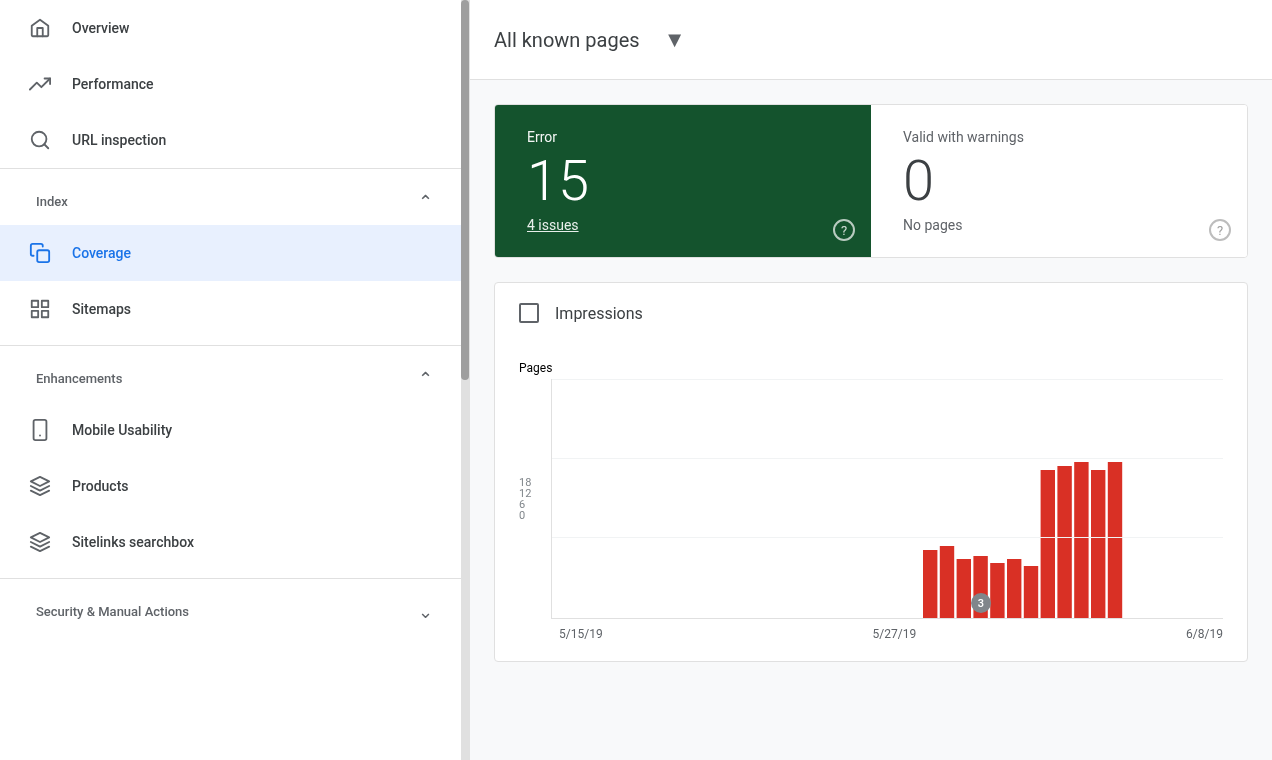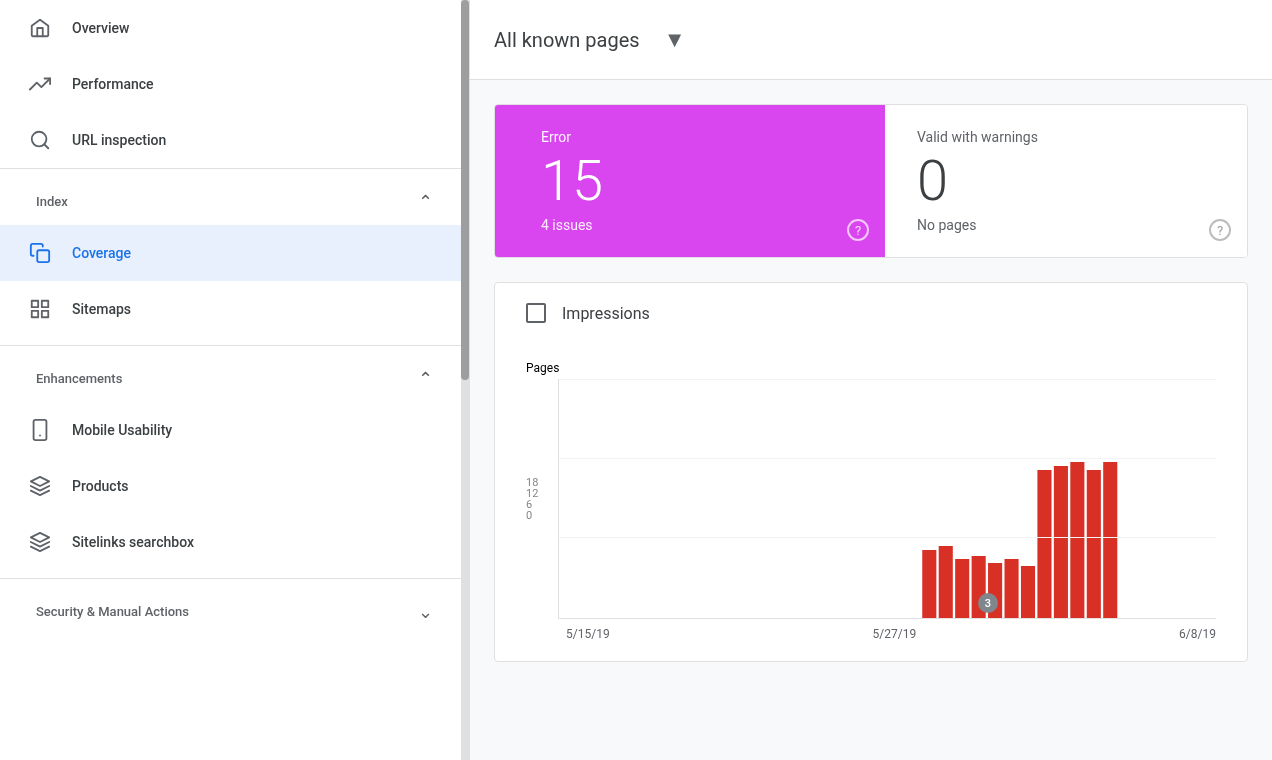--- a/index.html
+++ b/index.html
@@ -109,30 +109,30 @@
       display: flex;
       gap: 0;
       margin-bottom: 24px;
       background: #fff;
       border: 1px solid #e0e0e0;
       border-radius: 4px;
       overflow: hidden;
     }
 
     .card-error {
-      background: #d946ef;
+      background: #14532d;
       color: #fff;
-      padding: 24px 46px;
+      padding: 24px 32px;
       flex: 1;
       position: relative;
       min-width: 260px;
     }
     .card-error .card-label { font-size: 14px; font-weight: 400; margin-bottom: 8px; opacity: 0.95; }
     .card-error .card-number { font-size: 56px; font-weight: 300; line-height: 1; margin-bottom: 8px; }
-    .card-error .card-sub { font-size: 14px; opacity: 0.9; }
+    .card-error .card-sub { font-size: 14px; opacity: 0.9; text-decoration: underline; }
     .card-error .help-icon {
       position: absolute;
       bottom: 16px;
       right: 16px;
       width: 22px;
       height: 22px;
       border: 2px solid rgba(255,255,255,0.7);
       border-radius: 50%;
       display: flex;
       align-items: center;
@@ -164,21 +164,21 @@
       justify-content: center;
       font-size: 13px;
       color: #9e9e9e;
     }
 
     
     .impressions-section {
       background: #fff;
       border: 1px solid #e0e0e0;
       border-radius: 4px;
-      padding: 20px 31px;
+      padding: 20px 24px;
     }
 
     .impressions-header {
       display: flex;
       align-items: center;
       gap: 16px;
       margin-bottom: 20px;
     }
     .impressions-checkbox {
       width: 20px;

